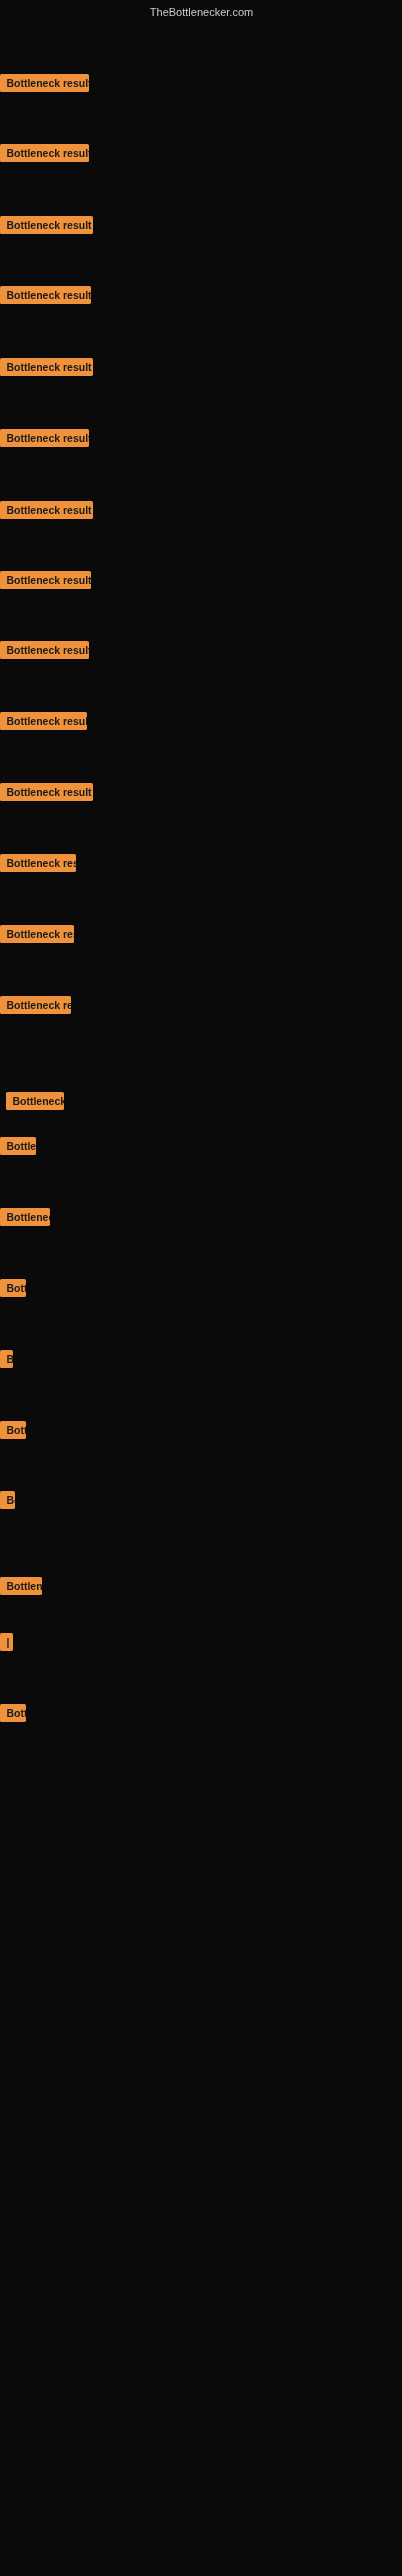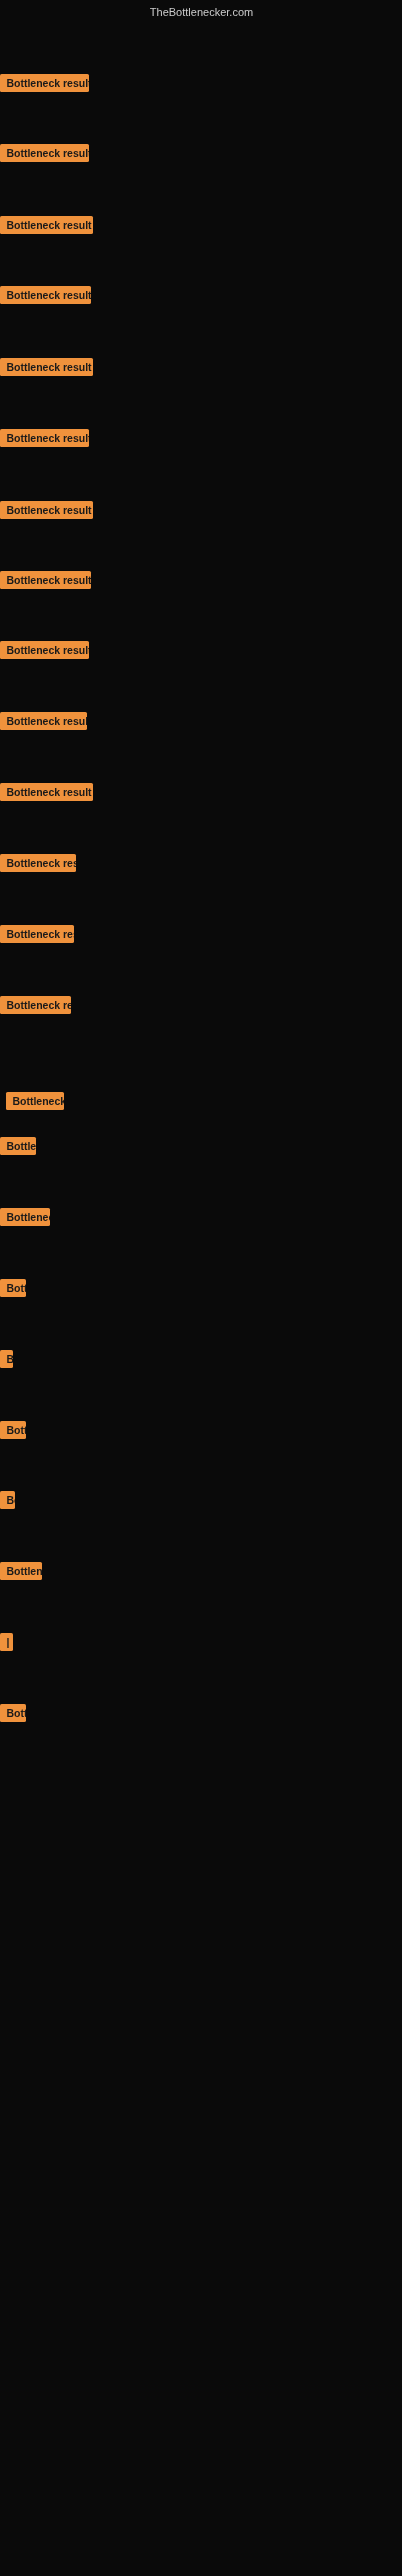--- a/index.html
+++ b/index.html
@@ -58,17 +58,17 @@
     <div class="row" style="top: 826px; left: 0px;"><span class="bottleneck-badge" style="max-width: 76px;">Bottleneck resu</span></div>
     <div class="row" style="top: 897px; left: 0px;"><span class="bottleneck-badge" style="max-width: 74px;">Bottleneck resu</span></div>
     <div class="row" style="top: 968px; left: 0px;"><span class="bottleneck-badge" style="max-width: 71px;">Bottleneck resu</span></div>
     <div class="row" style="top: 1064px; left: 0px; margin-left: 6px;"><span class="bottleneck-badge" style="max-width: 58px;">Bottleneck</span></div>
     <div class="row" style="top: 1109px; left: 0px;"><span class="bottleneck-badge" style="max-width: 36px; text-align: center;">Bottle</span></div>
     <div class="row" style="top: 1180px; left: 0px;"><span class="bottleneck-badge" style="max-width: 50px;">Bottlenec</span></div>
     <div class="row" style="top: 1251px; left: 0px;"><span class="bottleneck-badge" style="max-width: 26px;">Bott</span></div>
     <div class="row" style="top: 1322px; left: 0px;"><span class="bottleneck-badge" style="max-width: 11.3px;">B</span></div>
     <div class="row" style="top: 1393px; left: 0px;"><span class="bottleneck-badge" style="max-width: 26px;">Bott</span></div>
     <div class="row" style="top: 1463px; left: 0px;"><span class="bottleneck-badge" style="max-width: 14.5px;">Bo</span></div>
-    <div class="row" style="top: 1534px; left: 0px;"><span class="bottleneck-badge" style="max-width: 42px;">Bottlen</span></div>
+    <div class="row" style="top: 1534px; left: 0px;"><span class="bottleneck-badge" style="max-width: 42px; margin-top: 15px;">Bottlen</span></div>
     <div class="row" style="top: 1605px; left: 0px;"><span class="bottleneck-badge" style="max-width: 6.4px;">|</span></div>
     <div class="row" style="top: 1676px; left: 0px;"><span class="bottleneck-badge" style="max-width: 26px;">Bott</span></div>
   </div>
 
 
 </body></html>

